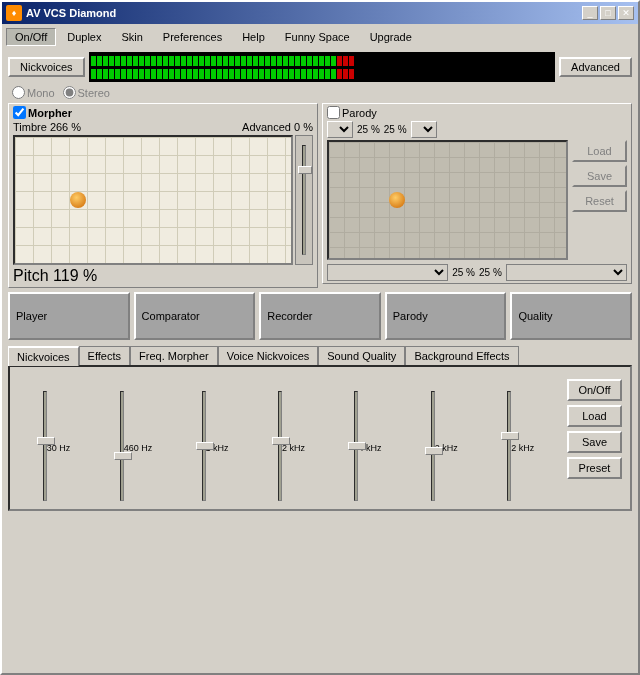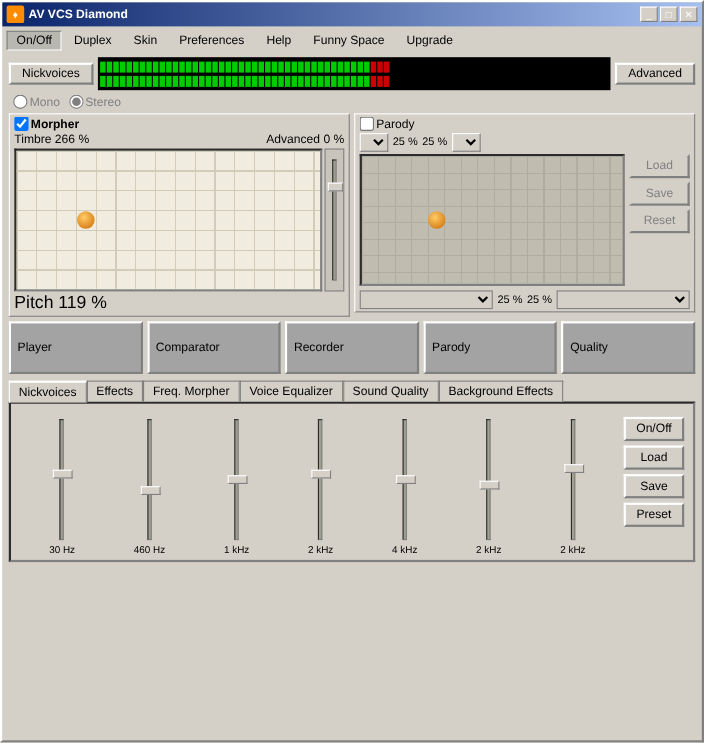--- a/index.html
+++ b/index.html
@@ -181,21 +181,21 @@
     .tab.active {
       background: #d4d0c8; border-top: 2px solid #fff; border-left: 1px solid #fff;
       z-index: 2; margin-bottom: -1px;
     }
 
     .equalizer-panel {
       border: 2px inset #808080; background: #d4d0c8; padding: 8px 4px 4px 4px;
     }
 
     .eq-sliders { display: flex; justify-content: space-around; align-items: flex-end; height: 130px; padding: 0 4px; }
-    .eq-slider-col { display: flex; flex-direction: column; align-items: center; gap: 0; }
+    .eq-slider-col { display: flex; align-items: center; gap: 0; }
     .eq-track {
       width: 4px; height: 110px; background: #a0a090;
       border: 1px inset #808080; position: relative; margin-bottom: 4px;
     }
     .eq-thumb {
       position: absolute; left: -7px; width: 18px; height: 8px;
       background: #d4d0c8; border: 1px solid; border-color: #fff #808080 #808080 #fff;
       cursor: ns-resize;
     }
     .eq-label { font-size: 9px; text-align: center; white-space: nowrap; }
@@ -426,21 +426,21 @@
       <button class="tool-btn">Recorder</button>
       <button class="tool-btn">Parody</button>
       <button class="tool-btn">Quality</button>
     </div>
 
     <div class="tabs-container">
       <div class="tabs-row">
         <div class="tab active">Nickvoices</div>
         <div class="tab">Effects</div>
         <div class="tab">Freq. Morpher</div>
-        <div class="tab">Voice Equalizer</div>
+        <div class="tab">Voice Nickvoices</div>
         <div class="tab">Sound Quality</div>
         <div class="tab">Background Effects</div>
       </div>
 
       <div class="equalizer-panel">
         <div class="eq-area">
           <div class="eq-sliders-area">
             <div class="eq-sliders">
 
               <div class="eq-slider-col">

